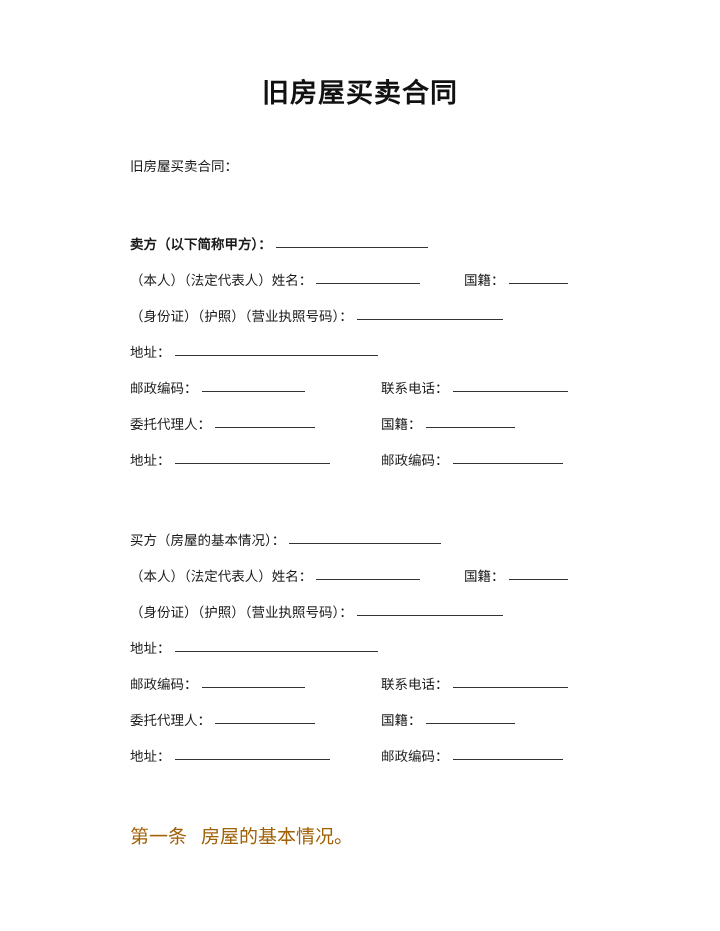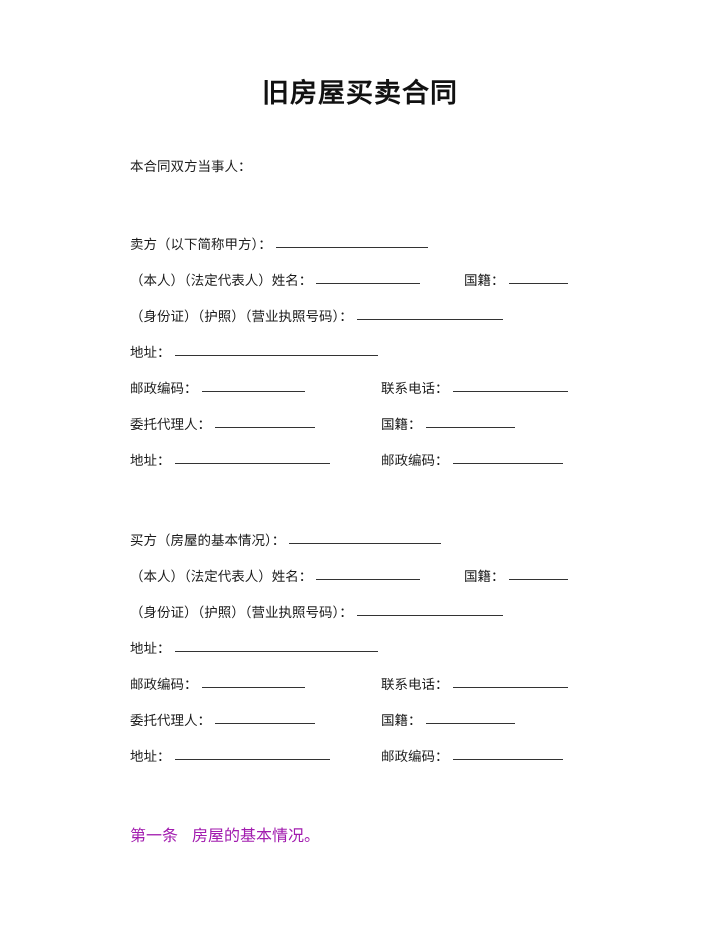--- a/index.html
+++ b/index.html
@@ -67,43 +67,43 @@
     display: inline-block;
     border-bottom: 1.4px solid #333333;
     height: 15px;
     margin-left: 4px;
     vertical-align: bottom;
     position: relative;
     top: -1px;
   }
 
   .clause {
-    font-size: 16px;
+    font-size: 19px;
     line-height: 36px;
     white-space: nowrap;
-    color: #a21caf;
+    color: #a16207;
   }
   .clause .num { margin-right: 14px; }
 </style>
 </head>
 <body>
 
 <div class="page">
 
   <div class="doc-title">旧房屋买卖合同</div>
 
   <div class="body-block">
 
     <div class="line">
       <span class="seg" style="left:0;">
-        <span class="lbl">本合同双方当事人：</span>
-      </span>
-    </div>
-
-    <div class="line" style="margin-top:42px;">
+        <span class="lbl">旧房屋买卖合同：</span>
+      </span>
+    </div>
+
+    <div class="line" style="margin-top:42px;font-weight:bold;">
       <span class="seg" style="left:0;">
         <span class="lbl">卖方（以下简称甲方）：</span>
         <span class="rule" style="width:152px;"></span>
       </span>
     </div>
 
     <div class="line">
       <span class="seg" style="left:0;">
         <span class="lbl">（本人）（法定代表人）姓名：</span>
         <span class="rule" style="width:104px;"></span>

